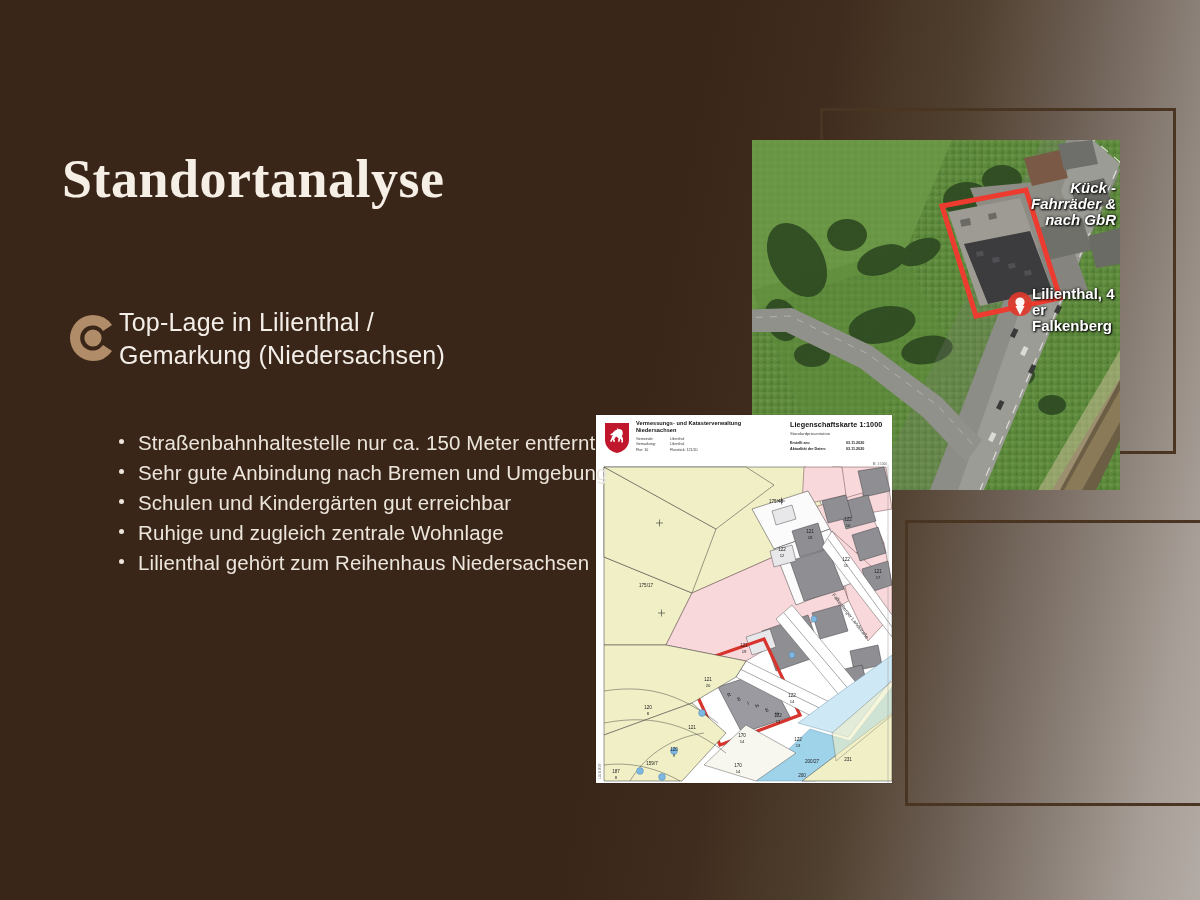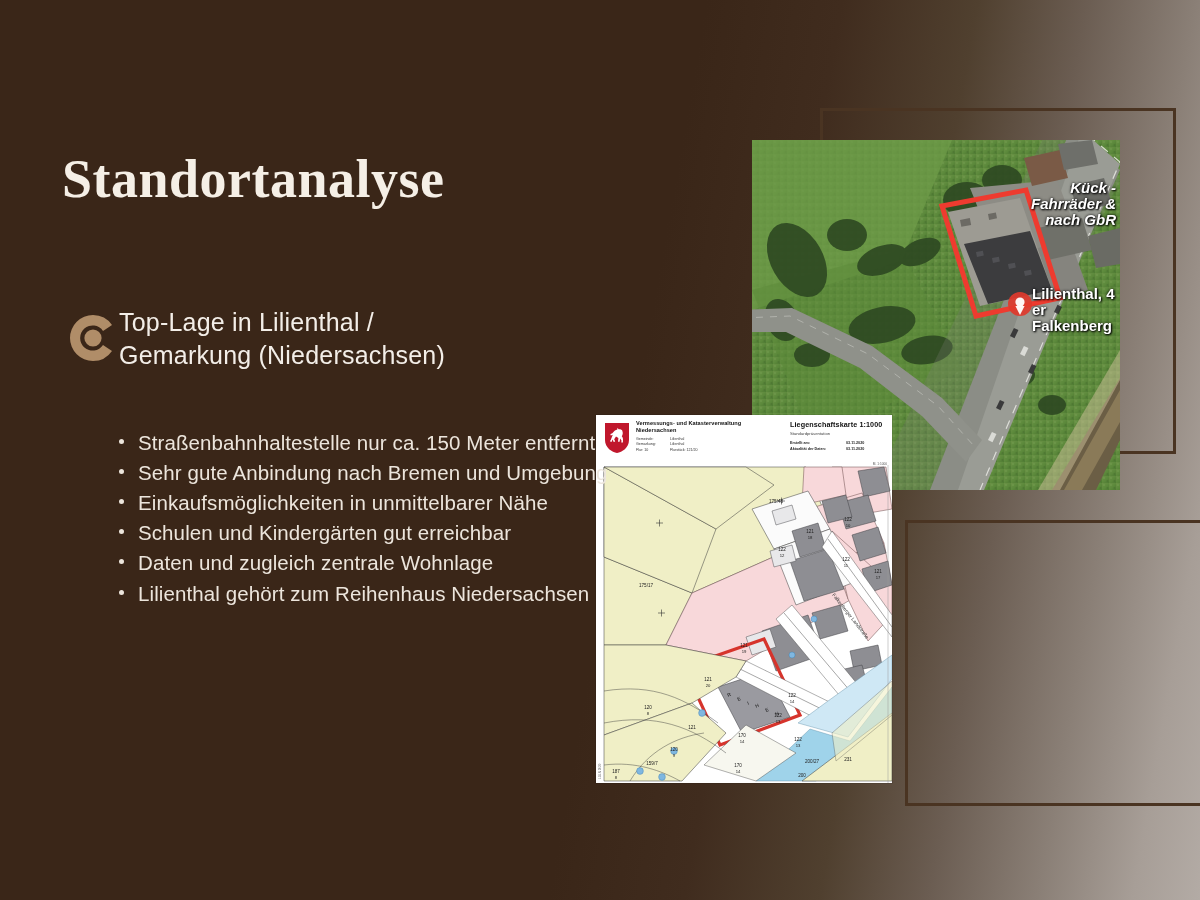--- a/index.html
+++ b/index.html
@@ -416,19 +416,18 @@
     </div>
     <div id="subtitle">
       <div>Top-Lage in Lilienthal /</div>
       <div>Gemarkung (Niedersachsen)</div>
     </div>
   </div>
 
   <ul id="bullets">
     <li>Straßenbahnhaltestelle nur ca. 150 Meter entfernt</li>
     <li>Sehr gute Anbindung nach Bremen und Umgebung</li>
-    <li>Einkaufsmöglichkeiten in unmittelbarer Nähe</li>
     <li>Schulen und Kindergärten gut erreichbar</li>
-    <li>Daten und zugleich zentrale Wohnlage</li>
+    <li>Ruhige und zugleich zentrale Wohnlage</li>
     <li>Lilienthal gehört zum Reihenhaus Niedersachsen</li>
   </ul>
 
 </div>
 
 </body></html>

